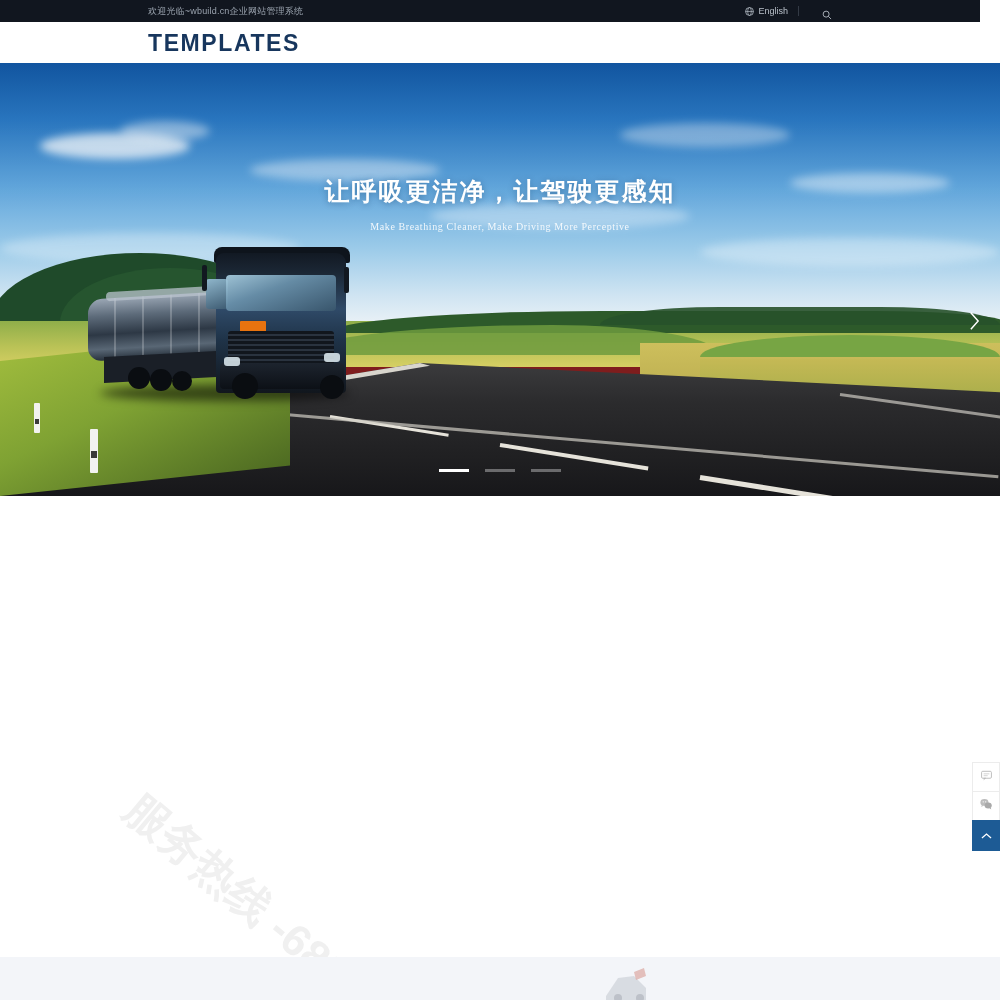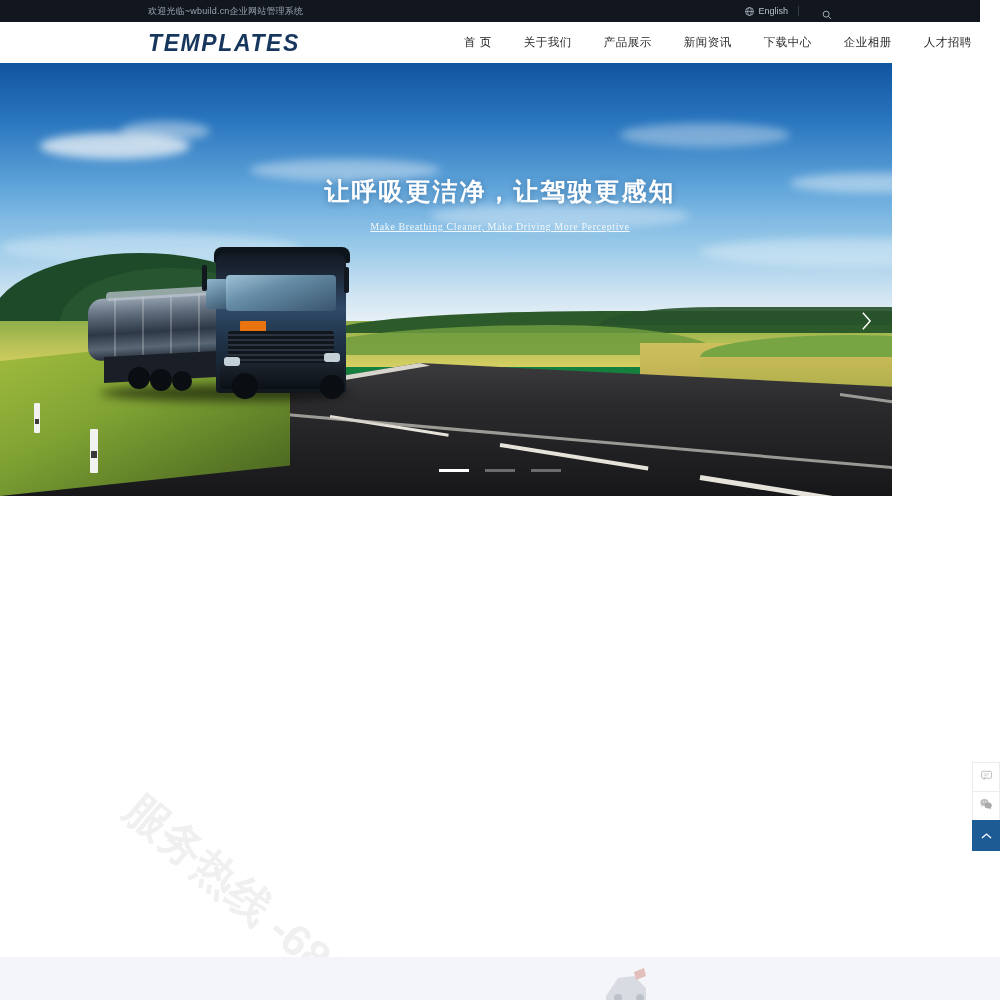--- a/index.html
+++ b/index.html
@@ -34,36 +34,36 @@
   }
   .search-ic{width:10px;height:10px;display:block;}
 
   
   .header{
     height:41px;width:1000px;background:#ffffff;position:relative;
     display:flex;align-items:center;
   }
   .logo{
     position:absolute;left:148px;top:50%;transform:translateY(-50%);
-    font-size:23px;font-weight:700;font-style:italic;color:#17365d;
+    font-size:23px;font-weight:700;color:#17365d;
     letter-spacing:1.6px;font-family:"Liberation Sans",sans-serif;
   }
   .nav{
     position:absolute;left:448px;top:0;height:41px;
     display:flex;align-items:center;gap:0;
   }
   .nav-item{
     font-size:11.5px;color:#2b2b2b;padding:0 16px;white-space:nowrap;
     letter-spacing:.5px;cursor:pointer;
   }
   .nav-item.active{color:#1b1b1b;}
 
   
   .hero{
-    position:relative;width:892px;height:433px;overflow:hidden;background:#15803d;
+    position:relative;width:1000px;height:433px;overflow:hidden;background:#7f1d1d;
   }
   .hero-img{position:absolute;inset:0;}
 
   
   .sky{
     position:absolute;left:0;top:0;width:1000px;height:258px;
     background:linear-gradient(180deg,#1259a8 0%,#2a79c4 22%,#61a6dc 48%,#9ccbe9 72%,#cfe4f2 90%,#e7f0f6 100%);
   }
   .cloud{position:absolute;background:rgba(255,255,255,.72);border-radius:50%;filter:blur(4px);}
   .c1{left:40px;top:70px;width:150px;height:26px;}
@@ -221,21 +221,20 @@
     position:absolute;left:0;top:112px;width:1000px;text-align:center;
     pointer-events:none;
   }
   .hero-title{
     font-size:25px;color:#ffffff;font-weight:700;letter-spacing:2px;
     text-shadow:0 1px 6px rgba(0,40,80,.35);
   }
   .hero-sub{
     margin-top:13px;font-size:10px;color:rgba(255,255,255,.88);letter-spacing:.6px;
     font-family:"Liberation Serif",serif;
-    text-decoration:underline;
   }
   .hero-next{
     position:absolute;right:16px;top:243px;width:20px;height:30px;
     display:flex;align-items:center;justify-content:center;cursor:pointer;
   }
   .hero-next svg{display:block;}
   .hero-dots{
     position:absolute;left:0;bottom:24px;width:1000px;
     display:flex;justify-content:center;gap:16px;
   }
@@ -303,29 +302,20 @@
             <circle cx="6.6" cy="6.6" r="4.8" fill="none" stroke="#b9c0c9" stroke-width="1.4"></circle>
             <line x1="10.2" y1="10.2" x2="14.5" y2="14.5" stroke="#b9c0c9" stroke-width="1.4"></line>
           </svg>
       </span>
     </div>
   </div>
 </div>
 
 <div class="header">
   <div class="logo">TEMPLATES</div>
-  <nav class="nav">
-    <div class="nav-item active">首 页</div>
-    <div class="nav-item">关于我们</div>
-    <div class="nav-item">产品展示</div>
-    <div class="nav-item">新闻资讯</div>
-    <div class="nav-item">下载中心</div>
-    <div class="nav-item">企业相册</div>
-    <div class="nav-item">人才招聘</div>
-  </nav>
 </div>
 
 <div class="hero">
   <div class="hero-img">
     <div class="sky"></div>
     <div class="cloud c1"></div>
     <div class="cloud c2"></div>
     <div class="cloud c3"></div>
     <div class="cloud c4"></div>
     <div class="cloud c5"></div>

